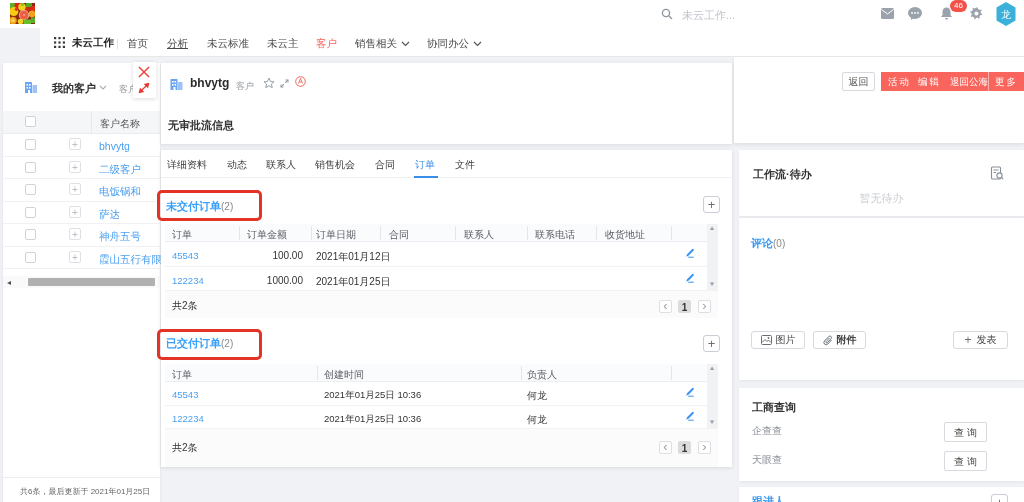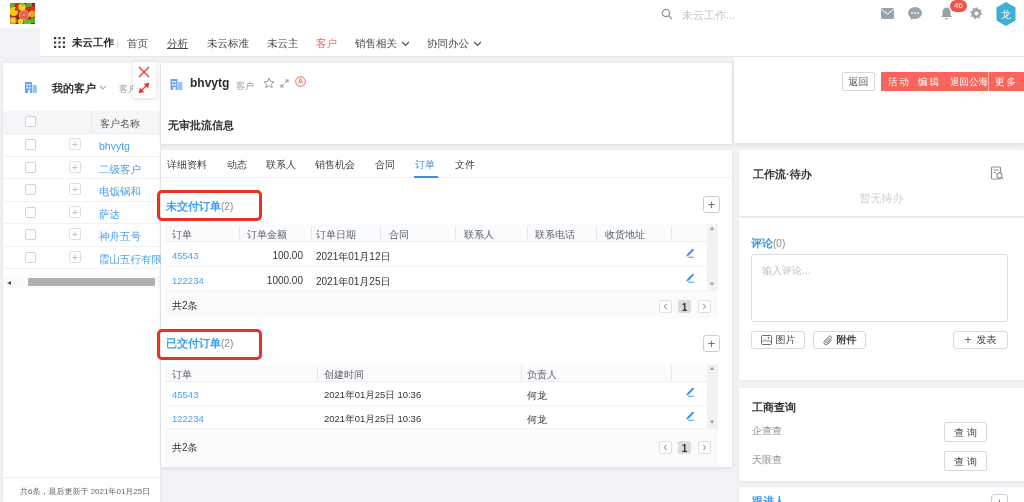--- a/index.html
+++ b/index.html
@@ -349,23 +349,20 @@
   <svg class="abs" style="left:251px;top:16px" width="14" height="14" viewBox="0 0 14 14" fill="none" stroke="#8a9099" stroke-width="1.1">
     <rect x="1.5" y="1" width="9" height="12" rx="1"></rect>
     <path d="M3.5 4 L8.5 4 M3.5 6.5 L6 6.5"></path>
     <circle cx="9.5" cy="9.5" r="2.6" fill="#fff"></circle>
     <path d="M11.5 11.5 L13.2 13.2"></path>
   </svg>
   <div class="abs" style="left:0;top:41px;width:285px;text-align:center;font-size:11px;color:#ccced2;">暂无待办</div>
 </div>
 <div class="sidecard" style="top:218px;height:162px;">
   <div class="abs" style="left:12px;top:15px;"><span style="font-size:11px;font-weight:bold;color:#3a9af2;">评论</span><span style="font-size:10px;color:#888;">(0)</span></div>
-  <div class="abs" style="left:12px;top:36px;width:257px;height:68px;border:1px solid #dcdfe4;border-radius:3px;">
-    <div class="abs" style="left:10px;top:9px;font-size:10px;color:#b8bdc4;">输入评论...</div>
-  </div>
   <div class="cbtn" style="left:12px;top:113px;width:54px;">
     <svg style="margin-right:4px" width="11" height="10" viewBox="0 0 11 10" fill="none" stroke="#6a6f76" stroke-width="1">
         <rect x="0.5" y="0.5" width="10" height="9" rx="1"></rect>
         <path d="M1 7.5 L4 4.5 L6 6.5 L7.5 5 L10 7.5"></path>
         <circle cx="7.5" cy="3" r="0.9" fill="#6a6f76" stroke="none"></circle>
       </svg>图片
   </div>
   <div class="cbtn" style="left:74px;top:113px;width:53px;font-weight:bold;">
     <svg style="margin-right:4px" width="10" height="11" viewBox="0 0 10 11" fill="none" stroke="#6a6f76" stroke-width="1">
         <path d="M8.5 5 L4.8 9 A2.2 2.2 0 0 1 1.5 6 L5.8 1.5 A1.6 1.6 0 0 1 8.2 3.6 L4.3 7.7 A0.8 0.8 0 0 1 3.1 6.6 L6.5 3"></path>

